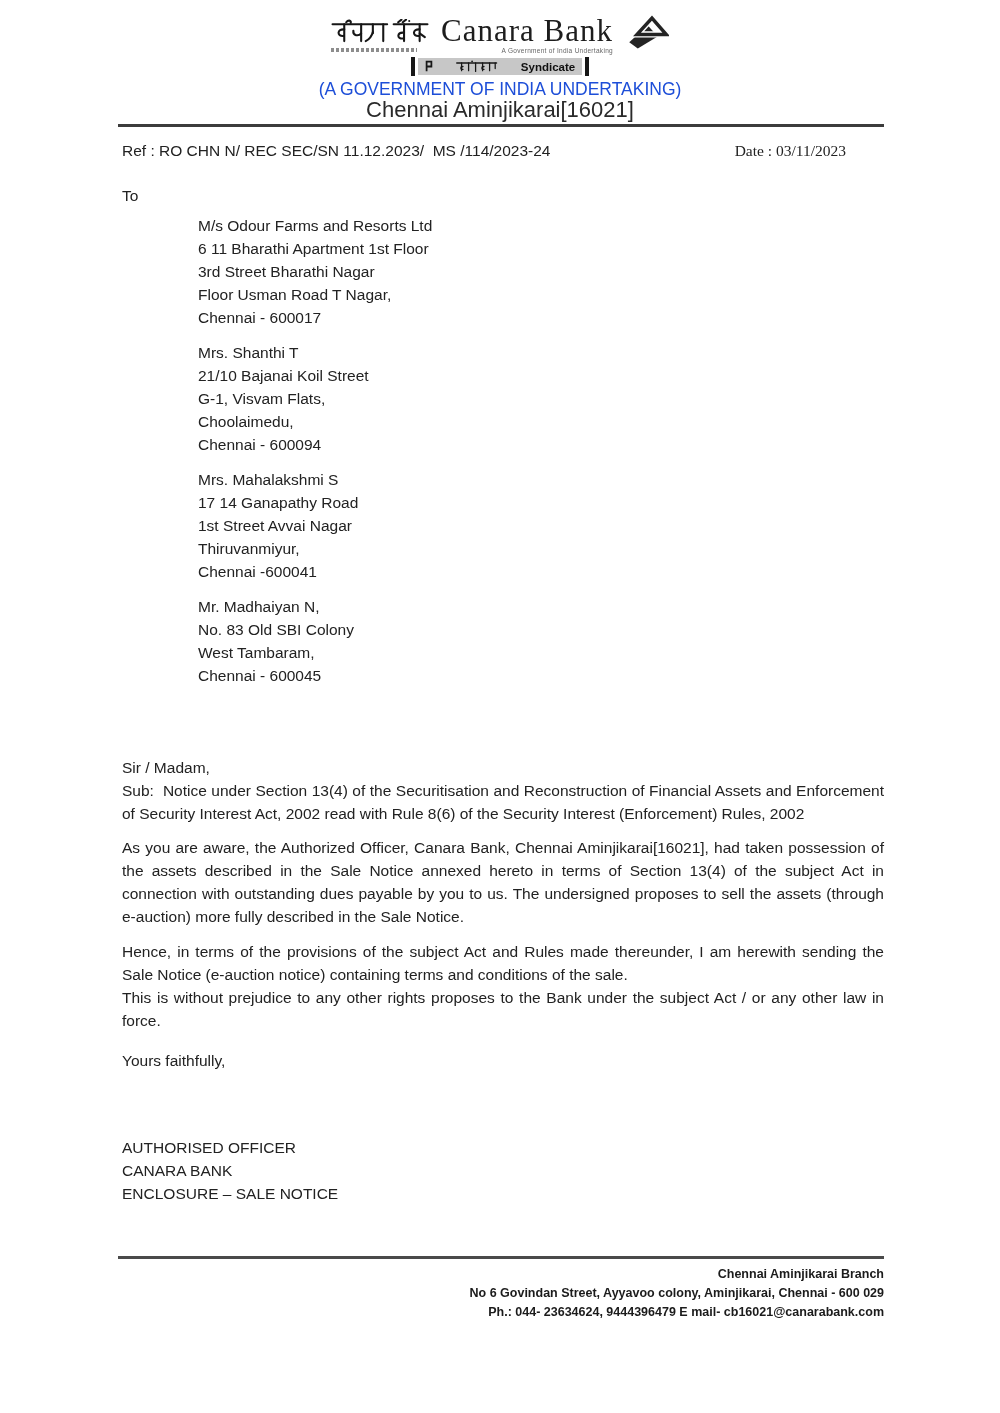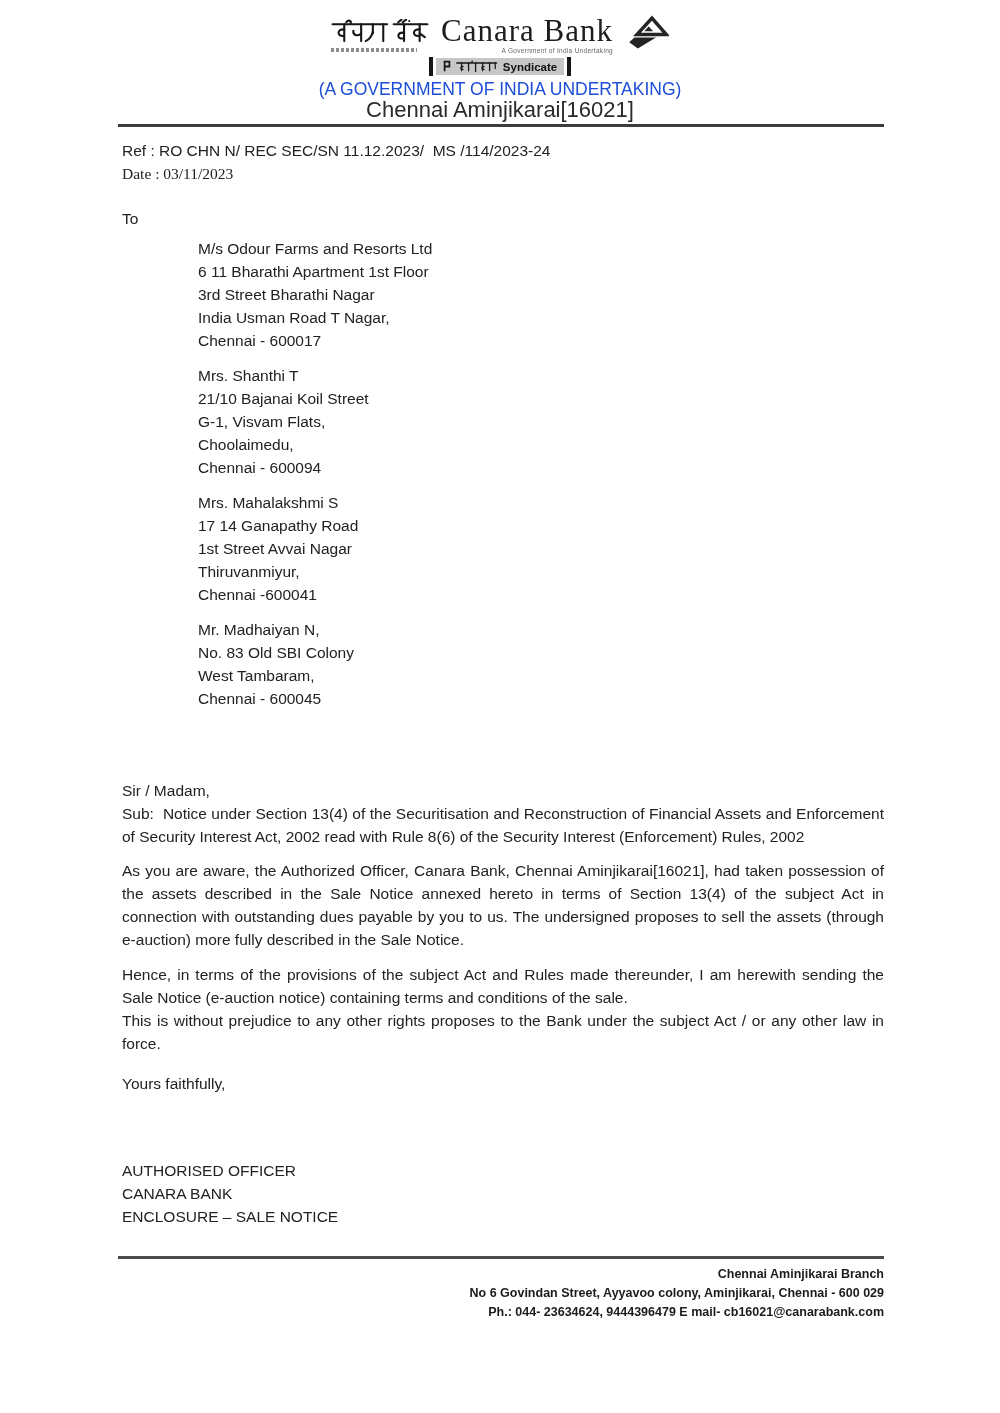--- a/index.html
+++ b/index.html
@@ -16,30 +16,30 @@
   .microtext { width:86px; height:4px; margin-top:3px;
     background:repeating-linear-gradient(90deg,#8d8d8d 0 3px, transparent 3px 5px); }
   .en-logo { display:flex; flex-direction:column; align-items:flex-end; }
   .en-name { font-family:"Liberation Serif","DejaVu Serif",serif; font-size:31px; line-height:33px;
     color:#1d1d1d; letter-spacing:1px; white-space:nowrap; }
   .en-tagline { font-size:6.5px; color:#666; margin-top:0; letter-spacing:.3px; }
   .emblem { margin-top:1px; }
 
   .syndicate { display:flex; justify-content:center; align-items:center; margin-top:1px; height:19px; }
   .synd-bar { width:4px; height:19px; background:#171717; }
-  .synd-box { background:#c7c7c7; height:17px; display:flex; align-items:center; gap:5px; padding:0 7px; margin:4px 3px; }
+  .synd-box { background:#c7c7c7; height:17px; display:flex; align-items:center; gap:23px; padding:0 7px; margin:4px 3px; }
   .synd-en { font-size:11.5px; font-weight:bold; color:#101010; }
 
   .govt-line { font-size:17.5px; line-height:20px; margin-top:3px; color:#1d4ed8; }
   .branch-line { font-size:22px; line-height:20px; margin-top:1px; color:#2a2a2a; }
   .rule { height:3px; background:#3c3c3c; margin:4px 116px 0 118px; }
 
   
   .content { padding:0 116px 0 122px; font-size:15.5px; line-height:23px; color:#222; }
-  .ref-row { display:flex; justify-content:space-between; margin-top:12px; white-space:pre-wrap;flex-direction:column; }
+  .ref-row { display:flex; justify-content:space-between; margin-top:12px; white-space:pre-wrap; }
   .ref-row .date { margin-right:38px;font-family:Liberation Serif, serif; }
   .to-label { margin-top:22px; }
   .addr { padding-left:76px; margin-top:12px; }
   .addr.first { margin-top:7px; }
   .sir { margin-top:69px; }
   .subject { text-align:justify; white-space:pre-wrap; }
   .para { text-align:justify; }
   .para.p1 { margin-top:11px; }
   .para.p2 { margin-top:12px; }
   .closing { margin-top:17px; }
@@ -129,21 +129,21 @@
       <span>Ref : RO CHN N/ REC SEC/SN 11.12.2023/  MS /114/2023-24</span>
       <span class="date">Date : 03/11/2023</span>
     </div>
 
     <div class="to-label">To</div>
 
     <div class="addr first">
       <div>M/s Odour Farms and Resorts Ltd</div>
       <div>6 11 Bharathi Apartment 1st Floor</div>
       <div>3rd Street Bharathi Nagar</div>
-      <div>India Usman Road T Nagar,</div>
+      <div>Floor Usman Road T Nagar,</div>
       <div>Chennai - 600017</div>
     </div>
 
     <div class="addr">
       <div>Mrs. Shanthi T</div>
       <div>21/10 Bajanai Koil Street</div>
       <div>G-1, Visvam Flats,</div>
       <div>Choolaimedu,</div>
       <div>Chennai - 600094</div>
     </div>

